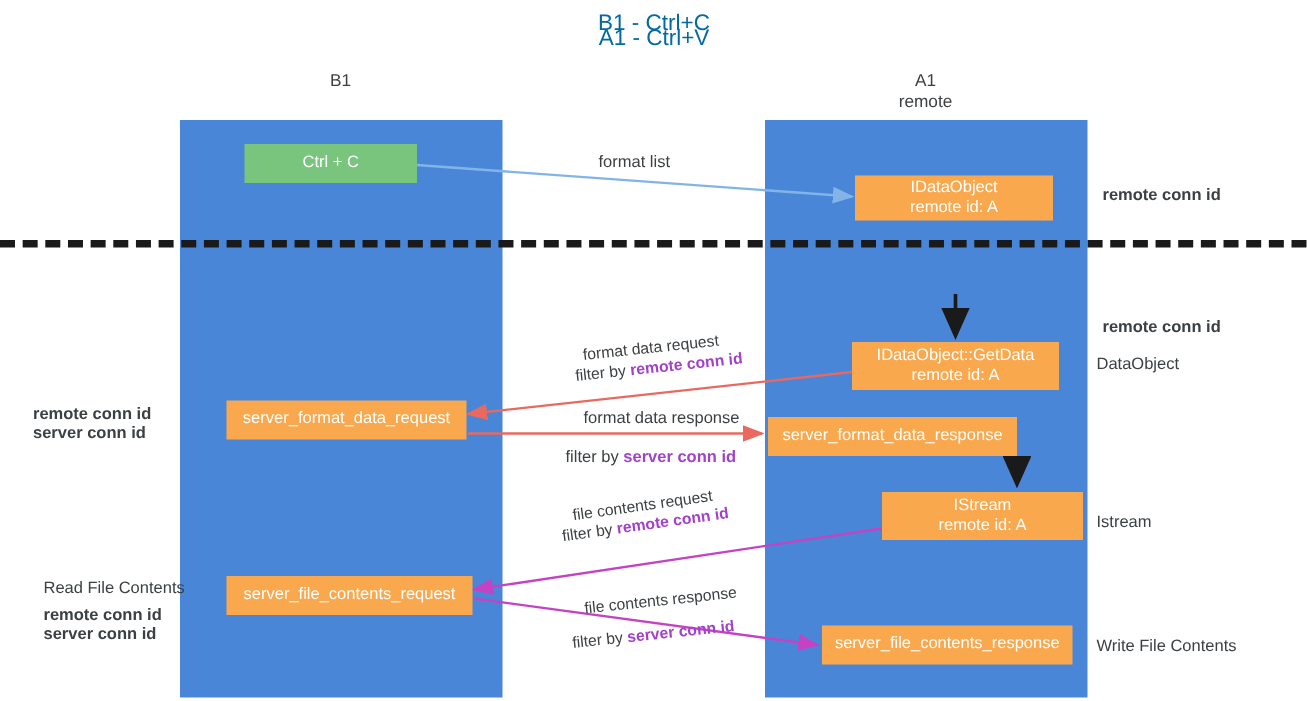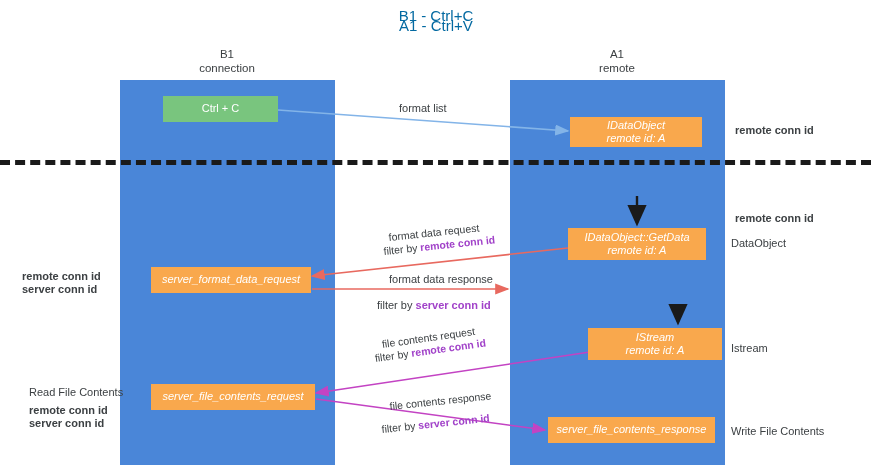--- a/index.html
+++ b/index.html
@@ -12,21 +12,21 @@
   #stage{position:absolute;left:0;top:0;width:871px;height:467px;}
   .col{position:absolute;background:#4a86d8;}
   .ttl{position:absolute;text-align:center;font-size:11.5px;line-height:13px;color:#3c4043;white-space:pre;}
   .hdr{position:absolute;text-align:center;font-size:15px;line-height:19px;color:#0369a1;white-space:pre;}
   .box{
     position:absolute;display:flex;flex-direction:column;
     align-items:center;justify-content:center;
     color:#ffffff;font-size:11px;line-height:13.5px;text-align:center;
     box-sizing:border-box;padding:2px 4px;
   }
-  .box.orange{background:#f9a council;font-style:italic;}
+  .box.orange{background:#f9a council;}
   .orange{background:#f9a84d;}
   .green{background:#79c57e;}
   .lbl{position:absolute;font-size:11px;line-height:13.5px;color:#3c4043;white-space:nowrap;}
   .purple{color:#a142c9;font-weight:bold;}
   .greenTxt{color:#6aa84f;font-weight:bold;}
   .sideLbl{position:absolute;font-size:11px;line-height:14px;color:#3c4043;white-space:nowrap;}
   .rot{position:absolute;white-space:nowrap;font-size:10.5px;line-height:13px;transform-origin:0 0;}
   svg.ov{position:absolute;left:0;top:0;width:871px;height:467px;overflow:visible;pointer-events:none;}
   .dash{position:absolute;left:0;height:0;border-top:5px dashed #1a1a1a;}
 </style>
@@ -35,21 +35,20 @@
 
 <div id="stage">
 
   <div class="col" style="left:120px;top:80px;width:215px;height:385px;"></div>
   <div class="col" style="left:510px;top:80px;width:215px;height:385px;"></div>
 
   <div class="hdr" style="left:286px;top:6px;width:300px;">B1 - Ctrl+C</div>
   <div class="hdr" style="left:286px;top:16px;width:300px;">A1 - Ctrl+V</div>
 
   <div class="ttl" style="left:152px;top:48px;width:150px;">B1</div>
-  <div class="ttl" style="left:152px;top:62px;width:150px;">connection</div>
   <div class="ttl" style="left:542px;top:48px;width:150px;">A1</div>
   <div class="ttl" style="left:542px;top:62px;width:150px;">remote</div>
 
   <svg class="ov" viewBox="0 0 871 467">
     <defs>
       <marker id="ah-blue" markerWidth="9" markerHeight="7" refX="8" refY="3.5" orient="auto">
         <polygon points="0 0, 9 3.5, 0 7" fill="#83b4e8"></polygon>
       </marker>
       <marker id="ah-red" markerWidth="9" markerHeight="7" refX="8" refY="3.5" orient="auto">
         <polygon points="0 0, 9 3.5, 0 7" fill="#e8695f"></polygon>
@@ -91,20 +90,23 @@
 
   <div class="box orange" style="left:568px;top:228px;width:138px;height:32px;">
     <span>IDataObject::GetData</span>
     <span>remote id: A</span>
   </div>
 
   <div class="box orange" style="left:151px;top:267px;width:160px;height:26px;">
     <span>server_format_data_request</span>
   </div>
 
+  <div class="box orange" style="left:512px;top:278px;width:166px;height:26px;">
+    <span>server_format_data_response</span>
+  </div>
 
   <div class="box orange" style="left:588px;top:328px;width:134px;height:32px;">
     <span>IStream</span>
     <span>remote id: A</span>
   </div>
 
   <div class="box orange" style="left:151px;top:384px;width:164px;height:26px;">
     <span>server_file_contents_request</span>
   </div>
 

